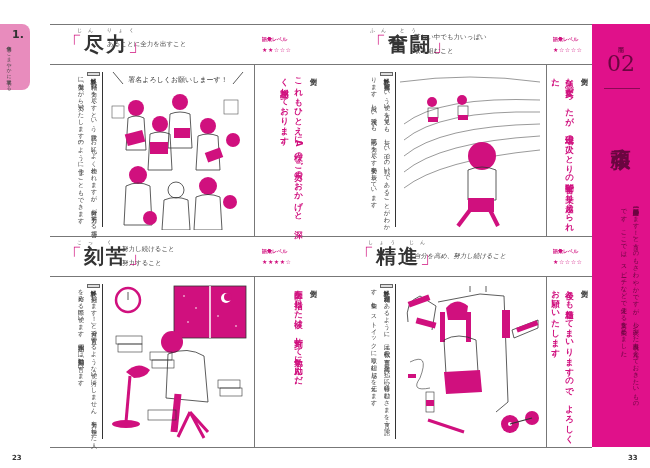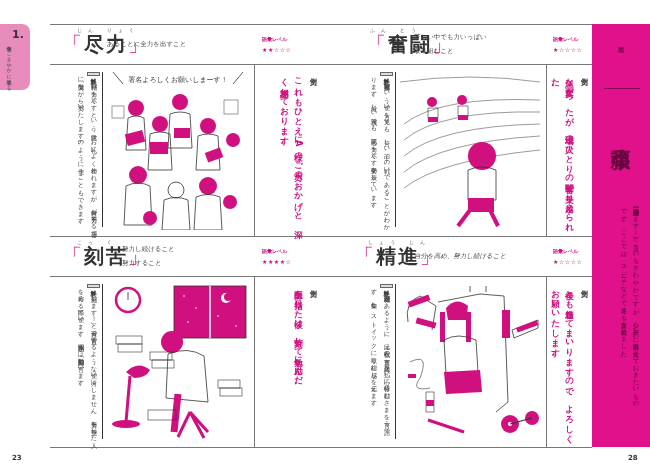--- a/index.html
+++ b/index.html
@@ -231,19 +231,20 @@
     <line x1="110" y1="142" x2="132" y2="136" stroke="#333" stroke-width="1.2"></line>
   </svg>
 
   <div class="reibun" style="left:553px; top:284px; width:38px;">
     <span class="rei-tag">例文</span><span>今後とも精進してまいりますので、よろしくお願いいたします。</span>
   </div>
 </div>
 
 <div class="sidebar">
   <div class="sb-bamen" style="writing-mode:vertical-rl; left:24px; width:10px; height:20px;">場面</div>
+  <div class="sb-num">02</div>
   <div class="sb-rule"></div>
   <div class="sb-word">頑張る</div>
   <div class="sb-desc" style="width:40px;">「一生懸命（一所懸命）頑張ります！」と言うのもさわやかですが、少し大人びた表現も覚えておきたいものです。ここでは、スピーチなどで使える言葉を集めました。</div>
 </div>
 
 <span class="pageno" style="left:12px;">23</span>
-<span class="pageno" style="left:628px;">28</span>
+<span class="pageno" style="left:628px;">33</span>
 
 </body></html>

